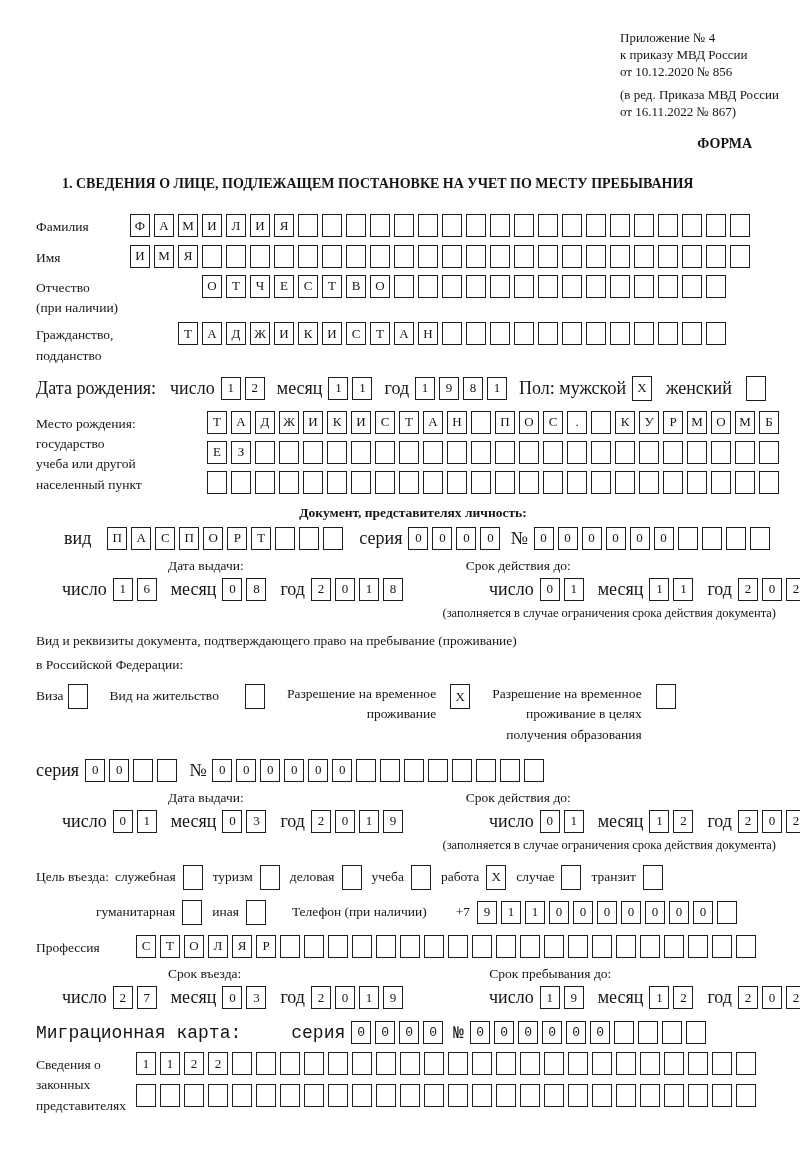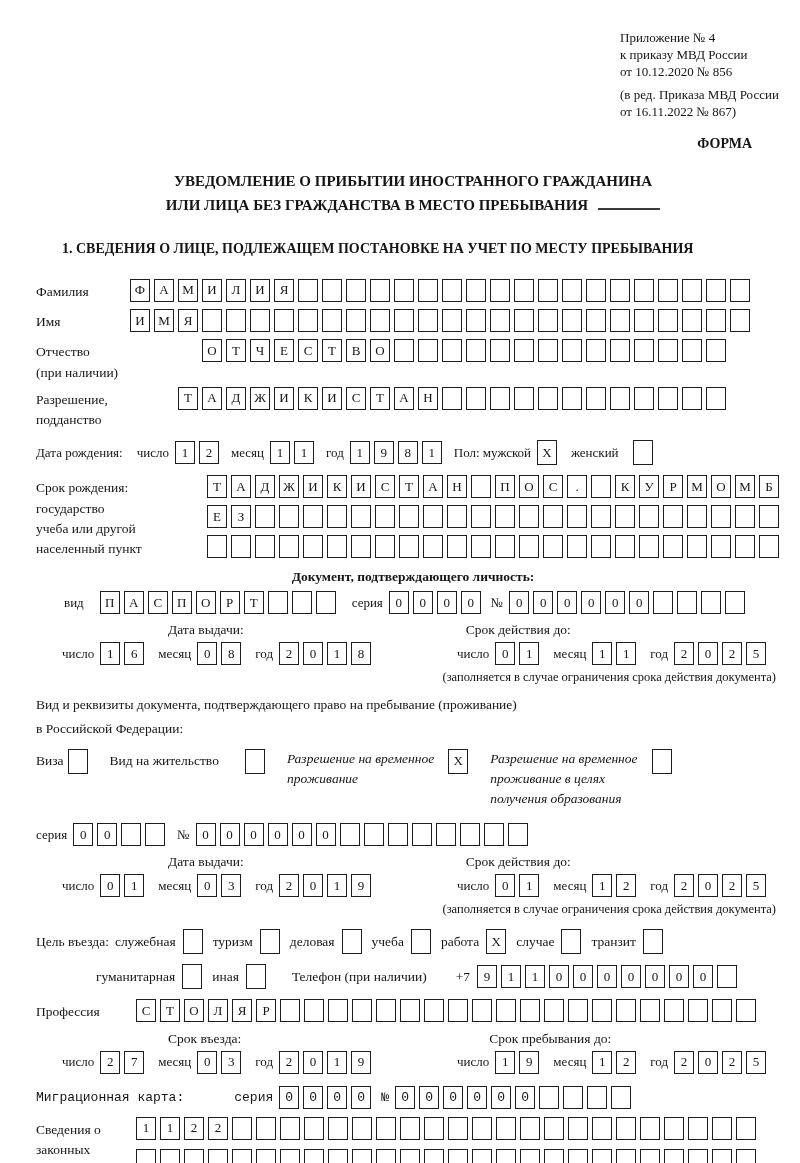--- a/index.html
+++ b/index.html
@@ -26,60 +26,54 @@
     width:20px;height:23px;box-sizing:border-box;border:1.6px solid #1e1e1e;
     display:flex;align-items:center;justify-content:center;
     font-size:13px;flex:0 0 auto;background:#fff;
   }
   .stack{display:flex;flex-direction:column;gap:7px;}
   .cbx{
     width:20px;height:25px;box-sizing:border-box;border:1.6px solid #1e1e1e;
     display:inline-flex;align-items:center;justify-content:center;font-size:13px;flex:0 0 auto;background:#fff;
   }
   .dg{display:flex;align-items:center;}
-  .dlab{font-size:13px;margin-right:6px;}
+  .dlab{font-size:18px;margin-right:6px;}
   .center-bold{text-align:center;font-weight:bold;font-size:13.5px;margin-top:10px;}
   .dl{display:flex;font-size:13.5px;margin-top:8px;}
   .dl .l1{margin-left:132px;}
   .dl .l2{margin-left:222px;}
   .dr{display:flex;align-items:center;margin-top:4px;}
   .dr .grp{display:flex;align-items:center;}
   .dr .g1{margin-left:26px;}
   .dr .g2{margin-left:86px;}
   .dr .sub{margin-left:14px;display:flex;align-items:center;}
   .note-right{font-size:12.5px;text-align:right;margin-right:14px;margin-top:5px;}
   .para{font-size:13.5px;line-height:1.75;margin-top:8px;}
   .permits{display:flex;align-items:flex-start;margin-top:8px;font-size:13.5px;}
-  .permits .ct{text-align:left;line-height:1.5;font-style:italic;}
+  .permits .ct{text-align:right;line-height:1.5;}
   .purp{display:flex;align-items:center;margin-top:12px;font-size:13.5px;flex-wrap:nowrap;}
   .purp .plab{margin-left:10px;margin-right:7px;}
   .purp .plab.first{margin-left:6px;}
   .reps{display:flex;align-items:flex-start;margin-top:8px;}
 </style>
 </head>
 <body>
 
 <div class="page">
 
   <div class="hdr">
     <div>Приложение № 4</div>
     <div>к приказу МВД России</div>
     <div>от 10.12.2020 № 856</div>
     <div class="rev">(в ред. Приказа МВД России</div>
     <div>от 16.11.2022 № 867)</div>
   </div>
 
   <div class="form-label">ФОРМА</div>
 
-  <div class="title">
-    <div>УВЕДОМЛЕНИЕ О ПРИБЫТИИ ИНОСТРАННОГО ГРАЖДАНИНА</div>
-    <div>
-      <span>ИЛИ ЛИЦА БЕЗ ГРАЖДАНСТВА В МЕСТО ПРЕБЫВАНИЯ</span><span class="title-underline"></span>
-    </div>
-  </div>
 
   <div class="sec-heading">1. СВЕДЕНИЯ О ЛИЦЕ, ПОДЛЕЖАЩЕМ ПОСТАНОВКЕ НА УЧЕТ ПО МЕСТУ ПРЕБЫВАНИЯ</div>
 
   <div class="row" style="margin-top:22px;">
     <div class="lbl w1">Фамилия</div>
     <div class="cells">
         <span class="cell">Ф</span>
         <span class="cell">А</span>
         <span class="cell">М</span>
         <span class="cell">И</span>
@@ -166,21 +160,21 @@
         <span class="cell"></span>
         <span class="cell"></span>
         <span class="cell"></span>
         <span class="cell"></span>
         <span class="cell"></span>
       </div>
   </div>
 
   <div class="row" style="margin-top:4px;">
     <div class="lbl w3">
-      <div>Разрешение,</div>
+      <div>Гражданство,</div>
       <div>подданство</div>
     </div>
     <div class="cells">
         <span class="cell">Т</span>
         <span class="cell">А</span>
         <span class="cell">Д</span>
         <span class="cell">Ж</span>
         <span class="cell">И</span>
         <span class="cell">К</span>
         <span class="cell">И</span>
@@ -223,21 +217,21 @@
         <span class="cell">1</span>
       </span>
     <span class="dlab" style="margin-left:12px;">Пол: мужской</span>
     <span class="cbx">X</span>
     <span class="dlab" style="margin-left:14px;">женский</span>
     <span class="cbx" style="margin-left:8px;"></span>
   </div>
 
   <div class="row" style="margin-top:10px;">
     <div class="lbl w4">
-      <div>Срок рождения:</div>
+      <div>Место рождения:</div>
       <div>государство</div>
       <div>учеба или другой</div>
       <div>населенный пункт</div>
     </div>
     <div class="stack">
       <div class="cells">
           <span class="cell">Т</span>
           <span class="cell">А</span>
           <span class="cell">Д</span>
           <span class="cell">Ж</span>
@@ -310,21 +304,21 @@
           <span class="cell"></span>
           <span class="cell"></span>
           <span class="cell"></span>
           <span class="cell"></span>
           <span class="cell"></span>
           <span class="cell"></span>
         </div>
     </div>
   </div>
 
-  <div class="center-bold">Документ, подтверждающего личность:</div>
+  <div class="center-bold">Документ, представителях личность:</div>
 
   <div class="dg" style="margin-top:6px;">
     <span class="dlab" style="margin-left:28px;margin-right:16px;">вид</span>
     <span class="cells">
         <span class="cell">П</span>
         <span class="cell">А</span>
         <span class="cell">С</span>
         <span class="cell">П</span>
         <span class="cell">О</span>
         <span class="cell">Р</span>

